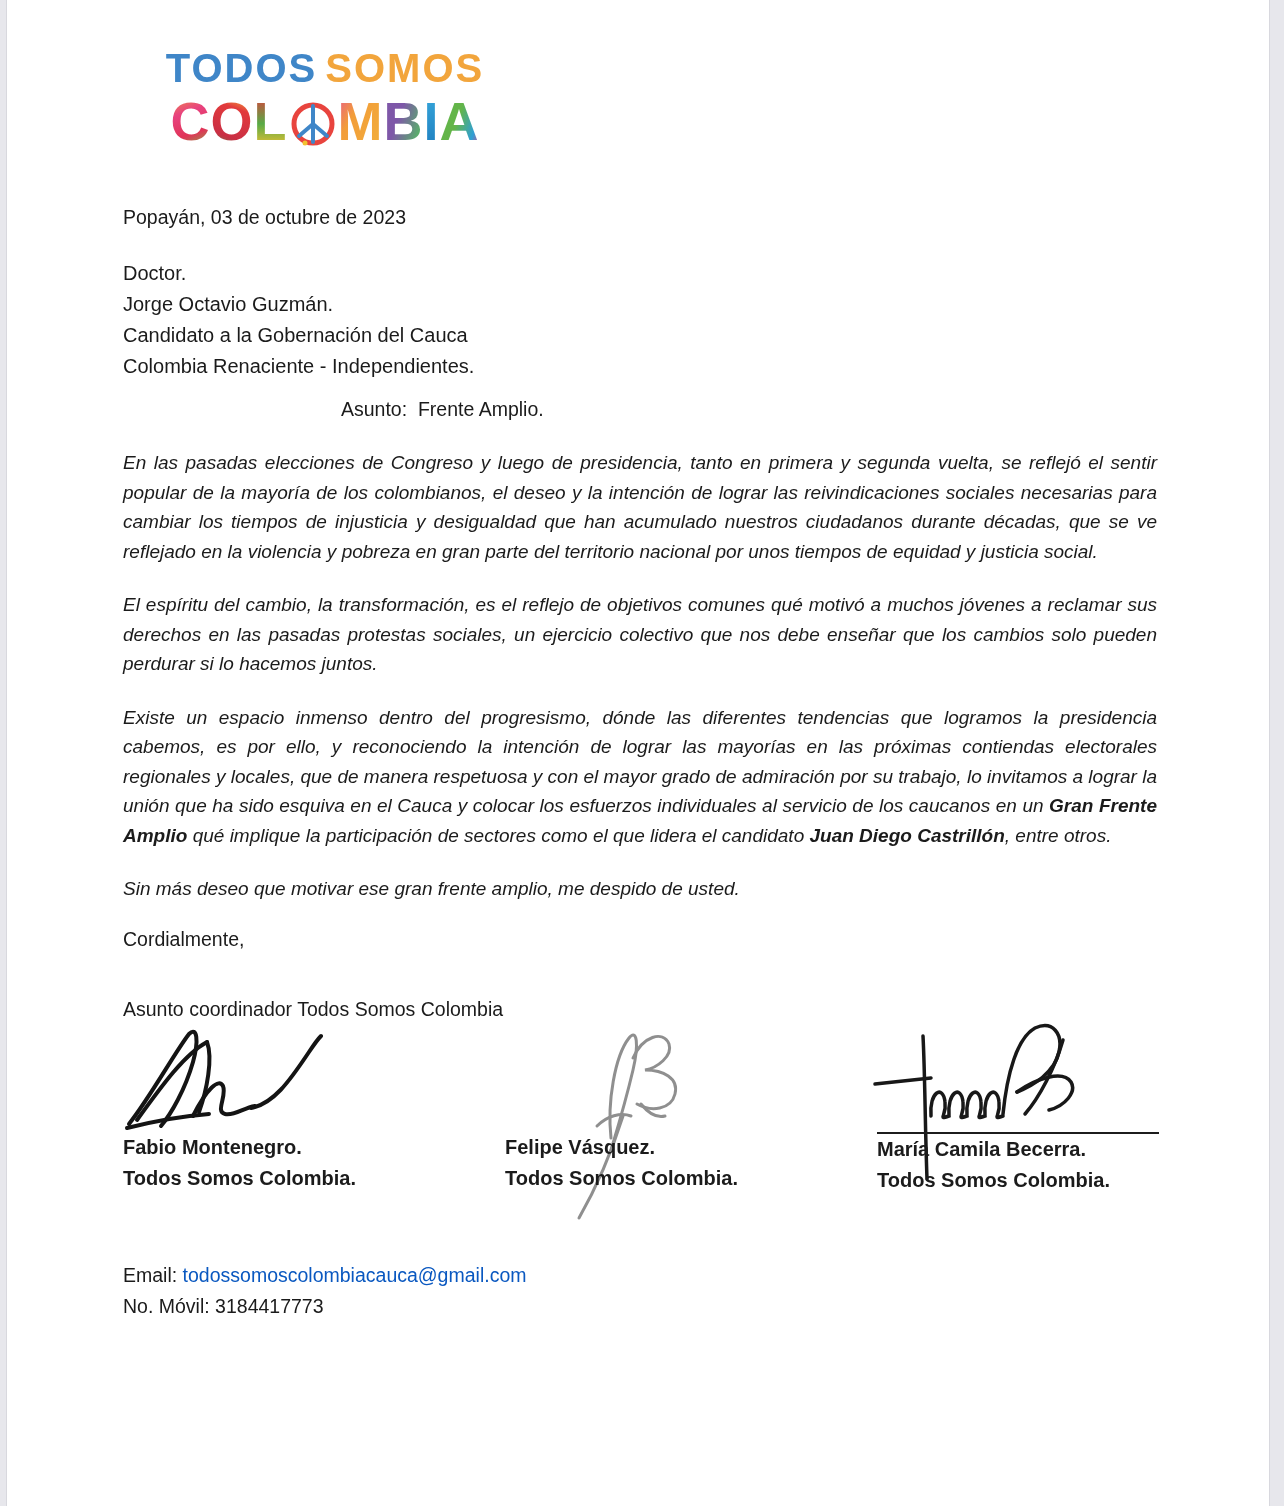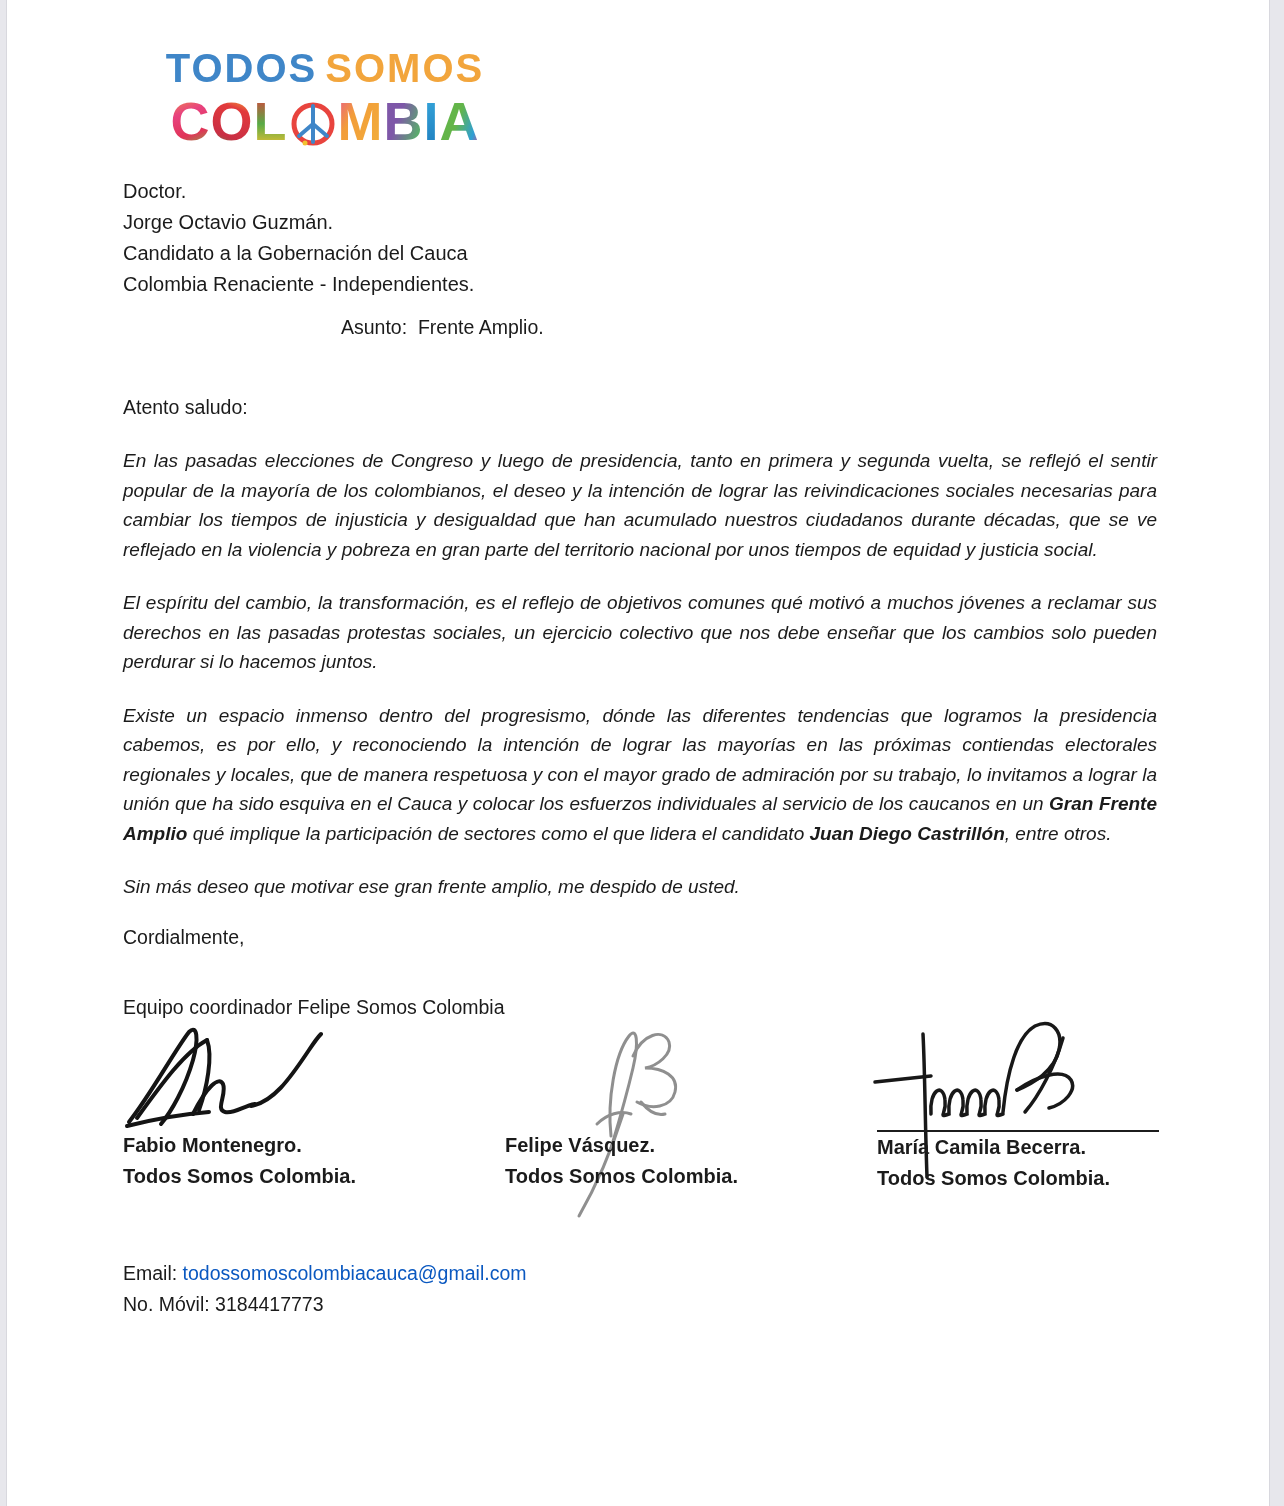--- a/index.html
+++ b/index.html
@@ -85,43 +85,43 @@
           <circle cx="16" cy="43" r="2.5" fill="#f2c231"></circle>
         </svg>
       </span>
       <span class="cl cl3">M</span>
       <span class="cl cl4">B</span>
       <span class="cl cl5">I</span>
       <span class="cl cl6">A</span>
     </div>
   </div>
 
+  <div class="date">Popayán, 03 de octubre de 2023</div>
 
   <div class="recipient">
     <div>Doctor.</div>
     <div>Jorge Octavio Guzmán.</div>
     <div>Candidato a la Gobernación del Cauca</div>
     <div>Colombia Renaciente - Independientes.</div>
   </div>
 
   <div class="subject">Asunto:  Frente Amplio.</div>
 
-  <div class="salutation">Atento saludo:</div>
 
   <p class="para">En las pasadas elecciones de Congreso y luego de presidencia, tanto en primera y segunda vuelta, se reflejó el sentir popular de la mayoría de los colombianos, el deseo y la intención de lograr las reivindicaciones sociales necesarias para cambiar los tiempos de injusticia y desigualdad que han acumulado nuestros ciudadanos durante décadas, que se ve reflejado en la violencia y pobreza en gran parte del territorio nacional por unos tiempos de equidad y justicia social.</p>
 
   <p class="para">El espíritu del cambio, la transformación, es el reflejo de objetivos comunes qué motivó a muchos jóvenes a reclamar sus derechos en las pasadas protestas sociales, un ejercicio colectivo que nos debe enseñar que los cambios solo pueden perdurar si lo hacemos juntos.</p>
 
   <p class="para"><span>Existe un espacio inmenso dentro del progresismo, dónde las diferentes tendencias que logramos la presidencia cabemos, es por ello, y reconociendo la intención de lograr las mayorías en las próximas contiendas electorales regionales y locales, que de manera respetuosa y con el mayor grado de admiración por su trabajo, lo invitamos a lograr la unión que ha sido esquiva en el Cauca y colocar los esfuerzos individuales al servicio de los  caucanos en un </span><b>Gran Frente Amplio</b><span> qué implique la participación de sectores como el que lidera el candidato </span><b>Juan Diego Castrillón</b><span>, entre otros.</span></p>
 
   <p class="para">Sin más deseo que motivar ese gran frente amplio, me despido de usted.</p>
 
   <div class="closing">Cordialmente,</div>
 
-  <div class="team">Equipo coordinador Felipe Somos Colombia</div>
+  <div class="team">Asunto coordinador Todos Somos Colombia</div>
 
   <div class="sig-row">
 
     <div class="sig-col col1">
       <div class="sig-canvas">
         <svg class="sig1" width="230" height="115" viewBox="0 0 230 115">
           <g fill="none" stroke="#141414" stroke-width="4" stroke-linecap="round">
             <path d="M6 100 C28 72 52 28 66 10 C74 2 76 16 70 38 C62 66 48 90 38 102"></path>
             <path d="M14 96 C40 60 62 30 84 18"></path>
             <path d="M84 18 C90 34 84 66 76 88"></path>

